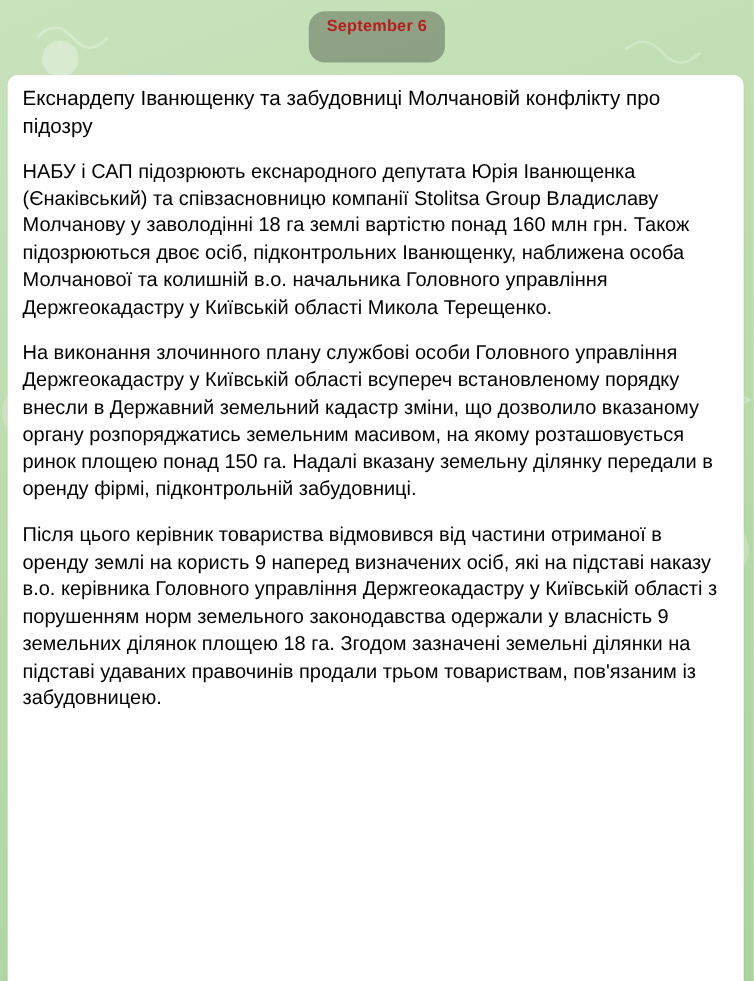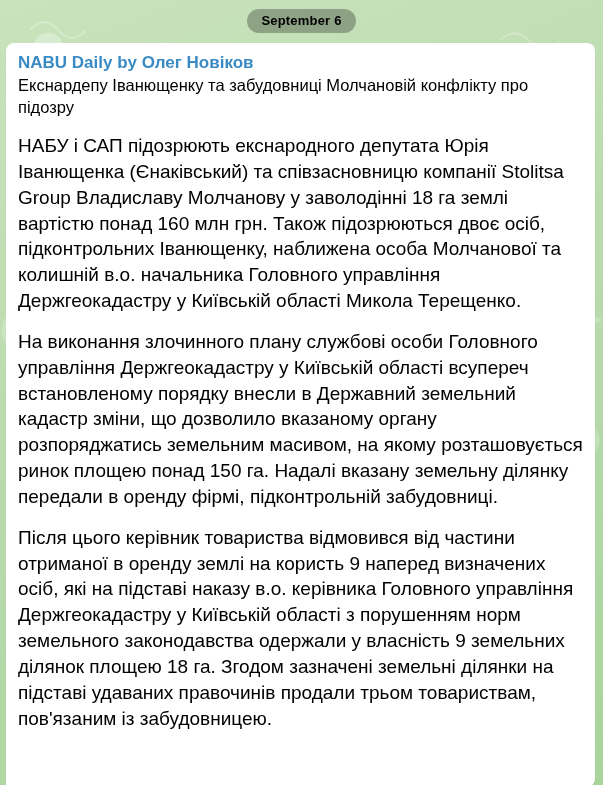--- a/index.html
+++ b/index.html
@@ -44,25 +44,25 @@
   }
 
   
   .date-row {
     display: flex;
     justify-content: center;
     padding-top: 9px;
   }
   .date-pill {
     background: rgba(0, 0, 0, 0.28);
-    color: #000000;
+    color: #b91c1c;
     font-size: 13px;
     font-weight: bold;
     letter-spacing: 0.2px;
-    padding: 5px 14px 6px;
+    padding: 5px 14px 23px;
     border-radius: 13px;
     line-height: 1;
   }
 
   
   .bubble-row {
     padding: 10px 8px 0 6px;
   }
   .bubble {
     background: #ffffff;
@@ -81,21 +81,21 @@
     margin-bottom: 2px;
   }
   .msg-title {
     color: #000000;
     font-size: 16.5px;
     line-height: 1.33;
     margin: 0 0 14px 0;
   }
   .para {
     color: #000000;
-    font-size: 19px;
+    font-size: 16px;
     line-height: 1.36;
     margin: 0 0 15px 0;
   }
   .para:last-child {
     margin-bottom: 12px;
   }
 </style>
 </head>
 <body>
 
@@ -131,21 +131,20 @@
 
 <div class="content">
 
   <div class="date-row">
     <div class="date-pill">September 6</div>
   </div>
 
   <div class="bubble-row">
     <div class="bubble">
 
-      <div class="author">NABU Daily by Олег Новіков</div>
 
       <div class="msg-title">Екснардепу Іванющенку та забудовниці Молчановій конфлікту про підозру</div>
 
       <p class="para">НАБУ і САП підозрюють екснародного депутата Юрія Іванющенка (Єнаківський) та співзасновницю компанії Stolitsa Group Владиславу Молчанову у заволодінні 18 га землі вартістю понад 160 млн грн. Також підозрюються двоє осіб, підконтрольних Іванющенку, наближена особа Молчанової та колишній в.о. начальника Головного управління Держгеокадастру у Київській області Микола Терещенко.</p>
 
 
       <p class="para">На виконання злочинного плану службові особи Головного управління Держгеокадастру у Київській області всупереч встановленому порядку внесли в Державний земельний кадастр зміни, що дозволило вказаному органу розпоряджатись земельним масивом, на якому розташовується ринок площею понад 150 га. Надалі вказану земельну ділянку передали в оренду фірмі, підконтрольній забудовниці.</p>
 
       <p class="para">Після цього керівник товариства відмовився від частини отриманої в оренду землі на користь 9 наперед визначених осіб, які на підставі наказу в.о. керівника Головного управління Держгеокадастру у Київській області з порушенням норм земельного законодавства одержали у власність 9 земельних ділянок площею 18 га. Згодом зазначені земельні ділянки на підставі удаваних правочинів продали трьом товариствам, пов'язаним із забудовницею.</p>
 

